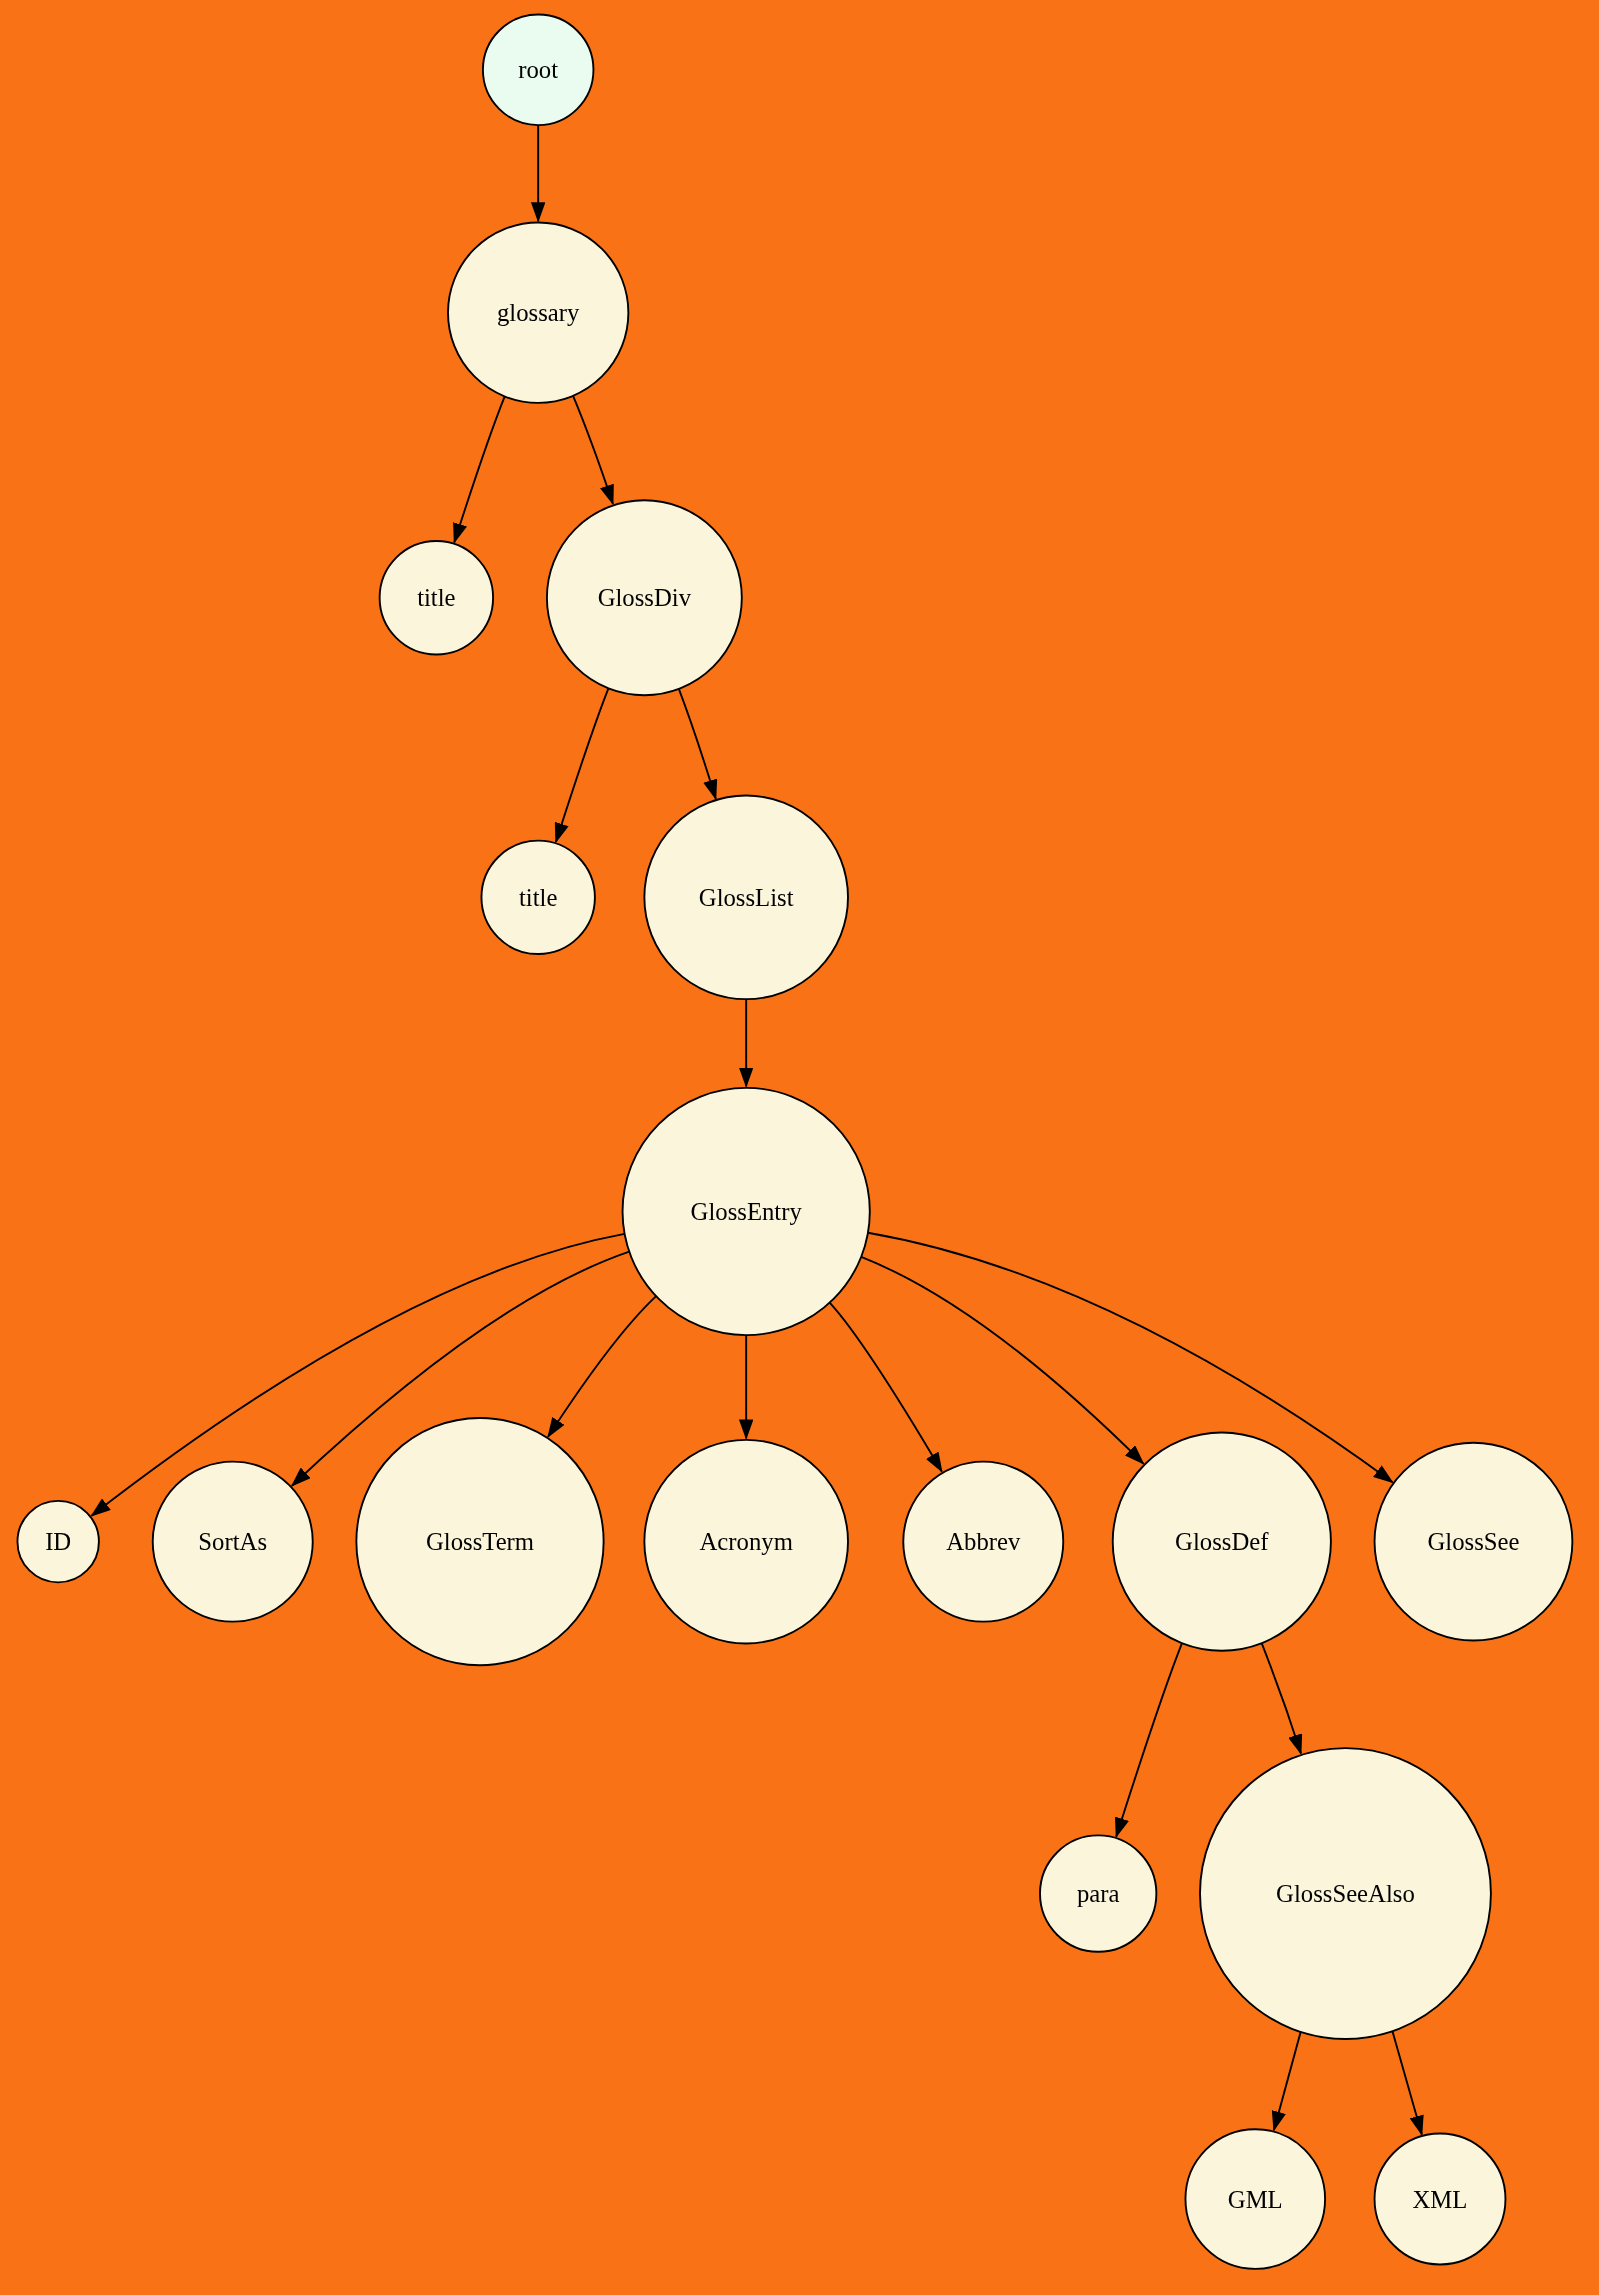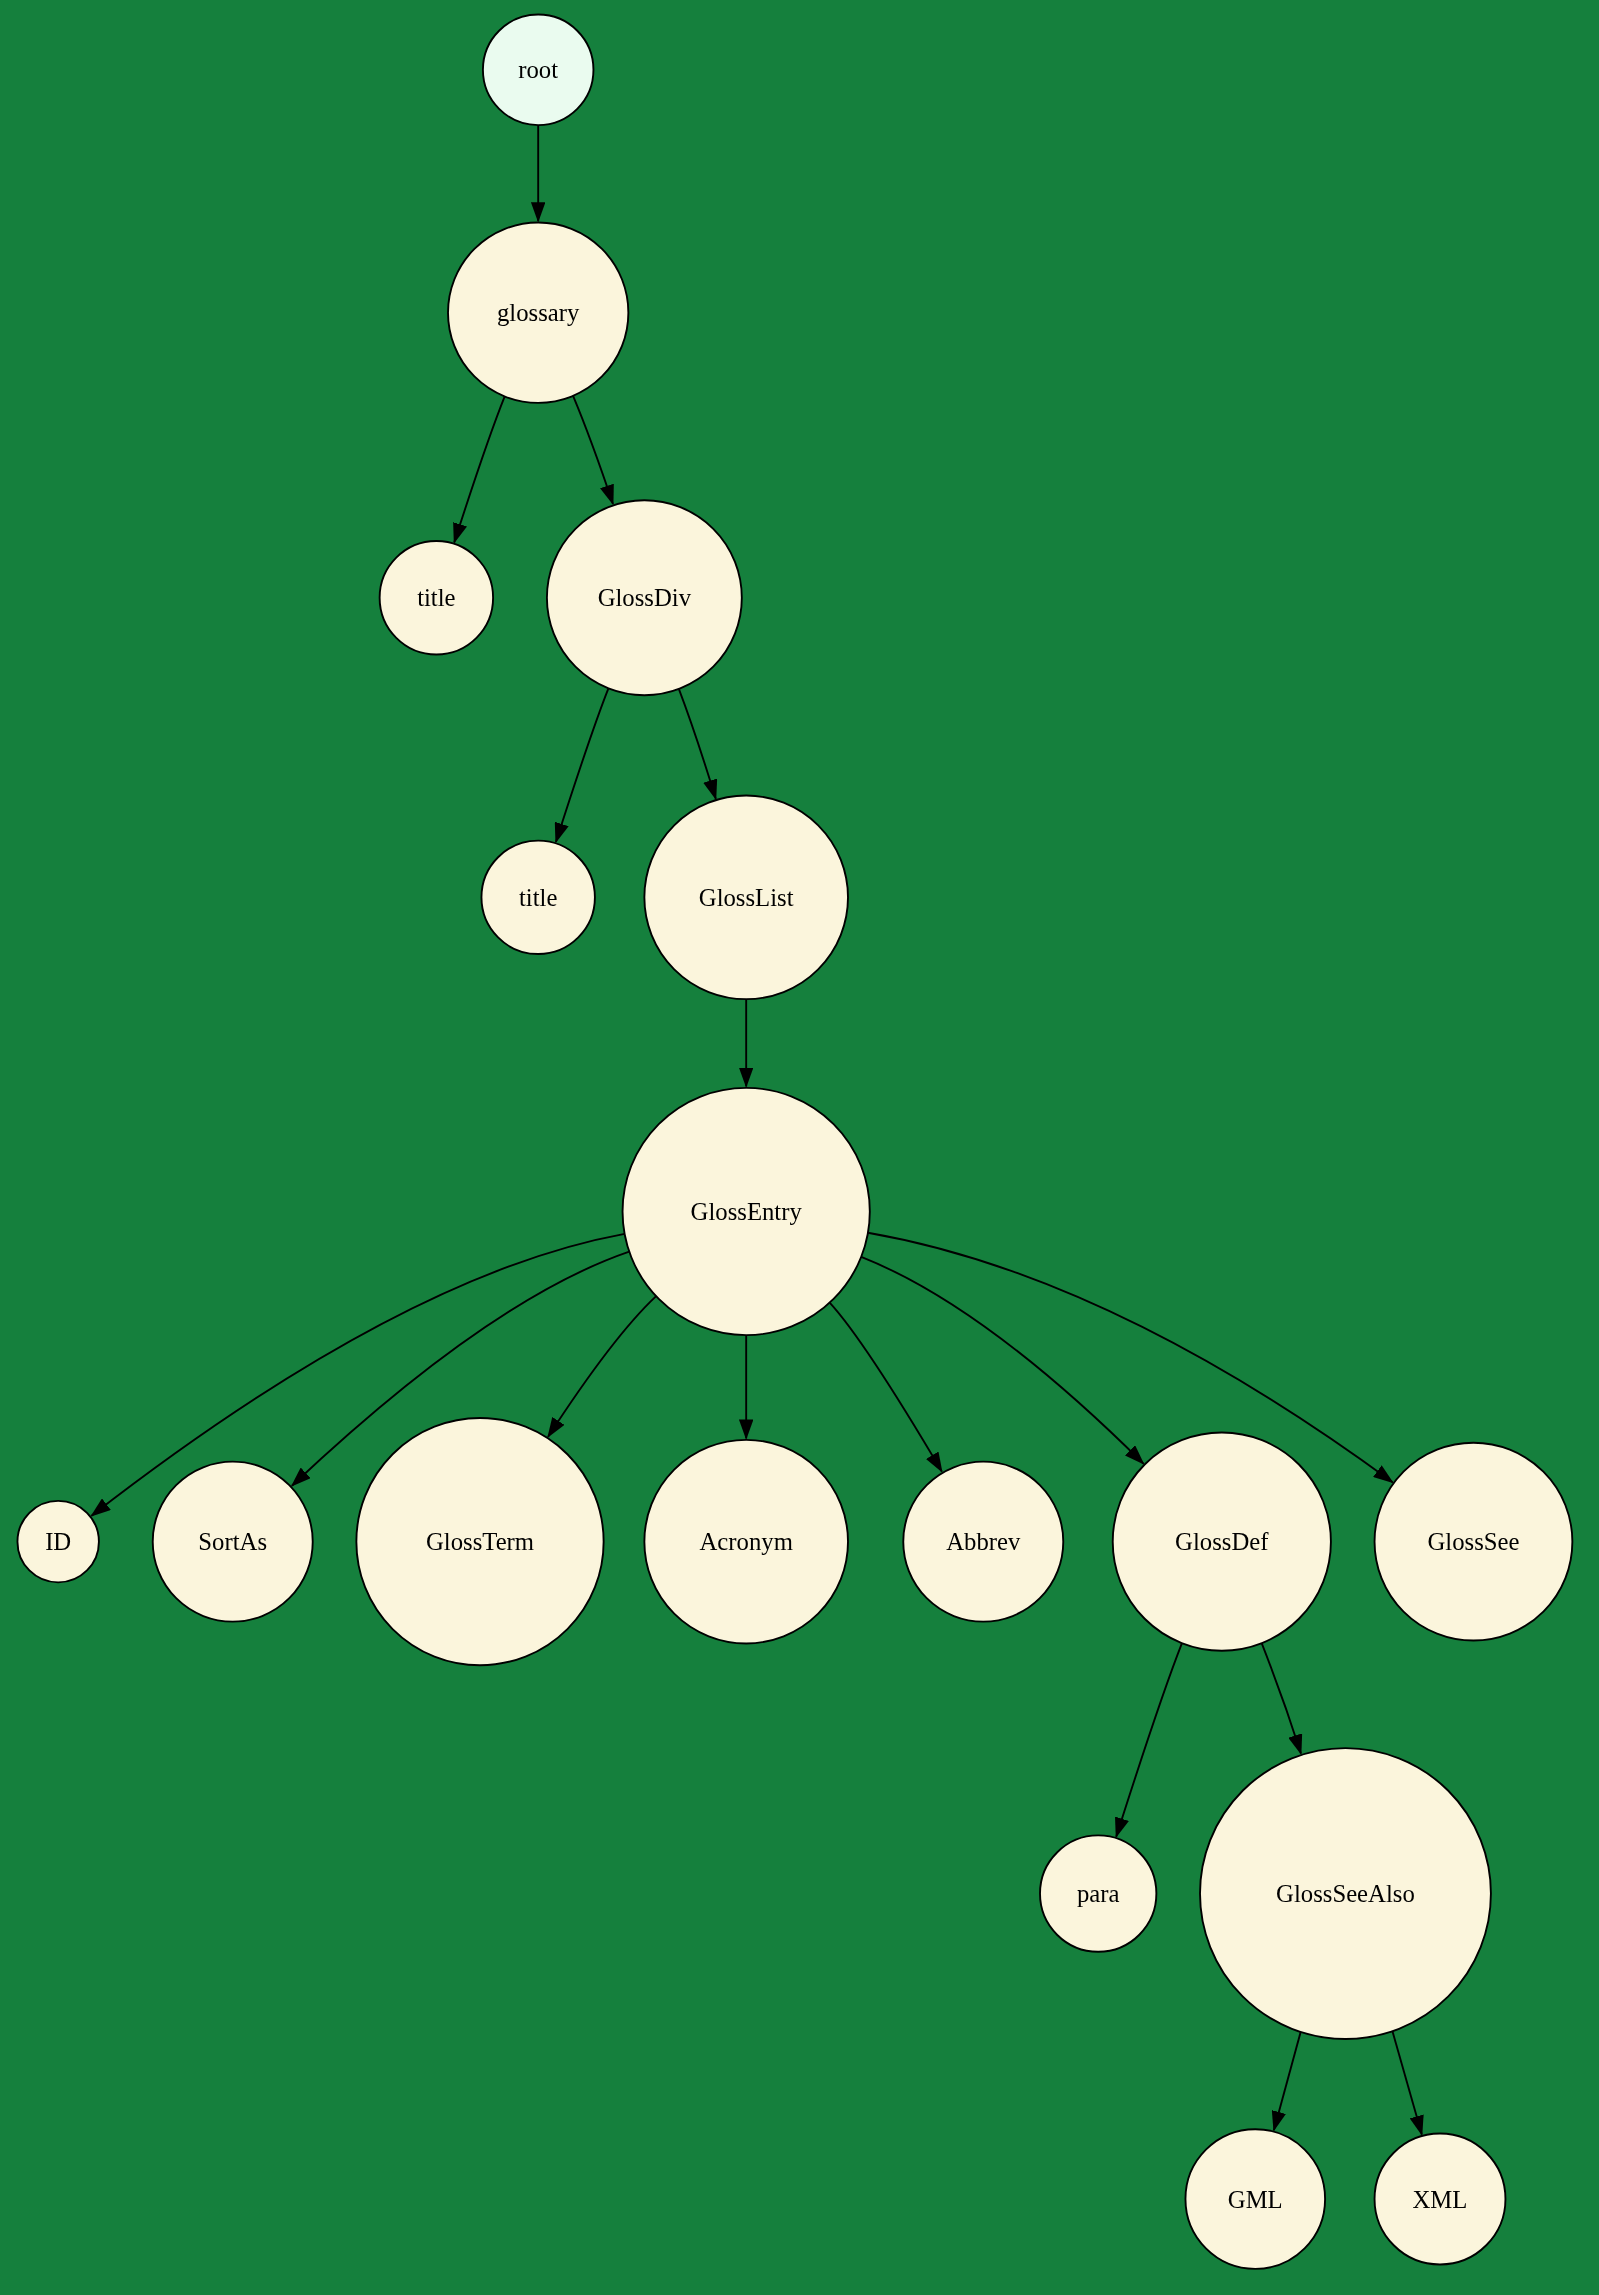--- a/index.html
+++ b/index.html
@@ -3,21 +3,21 @@
 <meta charset="utf-8">
 <style>
   html, body {
     margin: 0;
     padding: 0;
     background: #ffffff;
   }
   .page {
     width: 1600px;
     height: 2295px;
-    background: #15803d;
+    background: #f97316;
   }
   svg { display: block; }
   .edge {
     fill: none;
     stroke: #000000;
     stroke-width: 1.3;
   }
   .node circle {
     stroke: #000000;
     stroke-width: 1.3;

